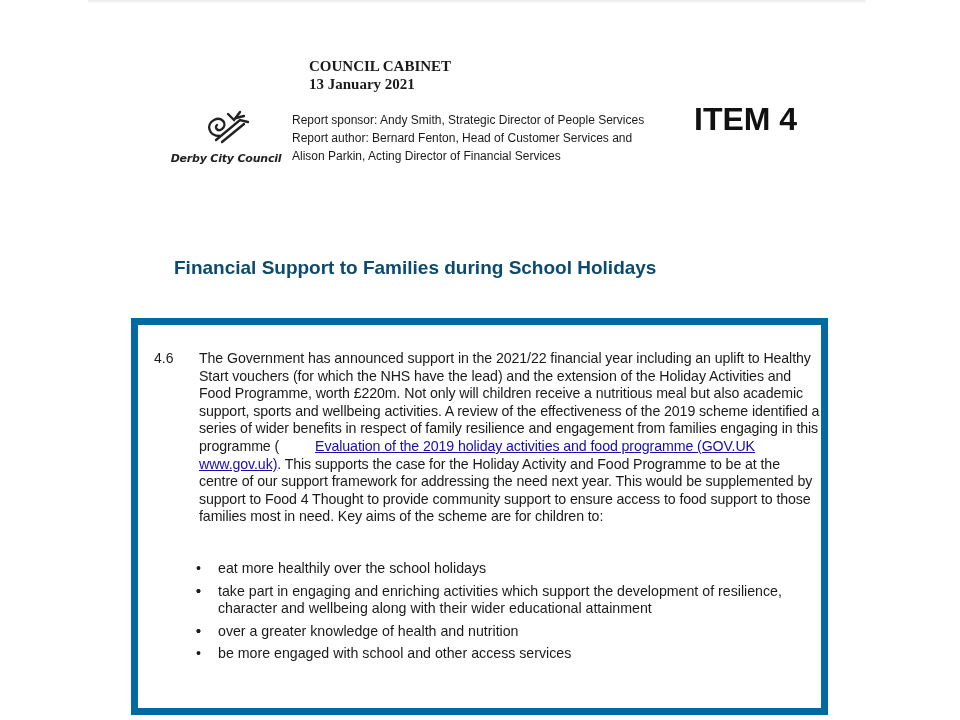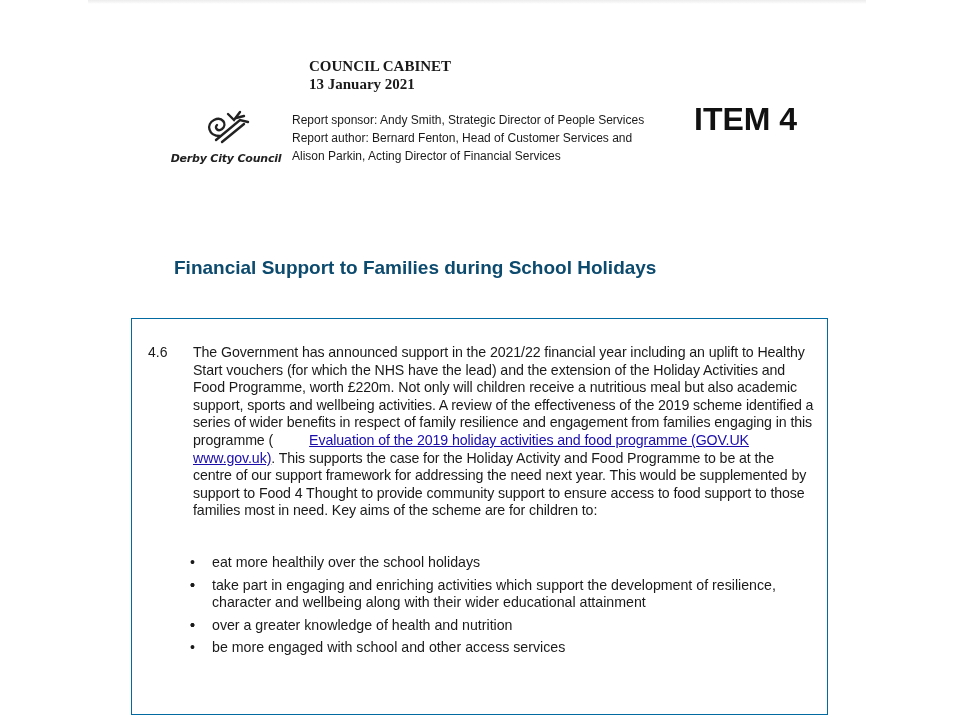--- a/index.html
+++ b/index.html
@@ -23,21 +23,21 @@
       position: absolute; left: 292px; top: 111px; width: 370px; font-size: 12px; line-height: 18px;
     }
     .item-num {
       position: absolute; left: 694px; top: 101px; font-weight: bold; font-size: 32px; color: #111;
     }
     .doc-title {
       position: absolute; left: 174px; top: 257px; font-weight: bold; font-size: 19px; color: #0c4a6e;
     }
     .box {
       position: absolute; left: 131px; top: 318px; width: 697px; height: 397px;
-      border: 1px solid #0369a1; box-sizing: border-box;
+      border: 7px solid #0369a1; box-sizing: border-box;
     }
     .para-num {
       position: absolute; left: 16px; top: 25px; font-size: 14px;
     }
     .para {
       position: absolute; left: 61px; top: 25px; width: 622px; font-size: 14.2px; line-height: 17.6px; letter-spacing: -0.1px;
     }
     .para a { color: #1a0dab; text-decoration: underline; margin-left: 36px; }
     .bullets {
       position: absolute; left: 56px; top: 235px; width: 620px; margin: 0; padding: 0; list-style: none;

